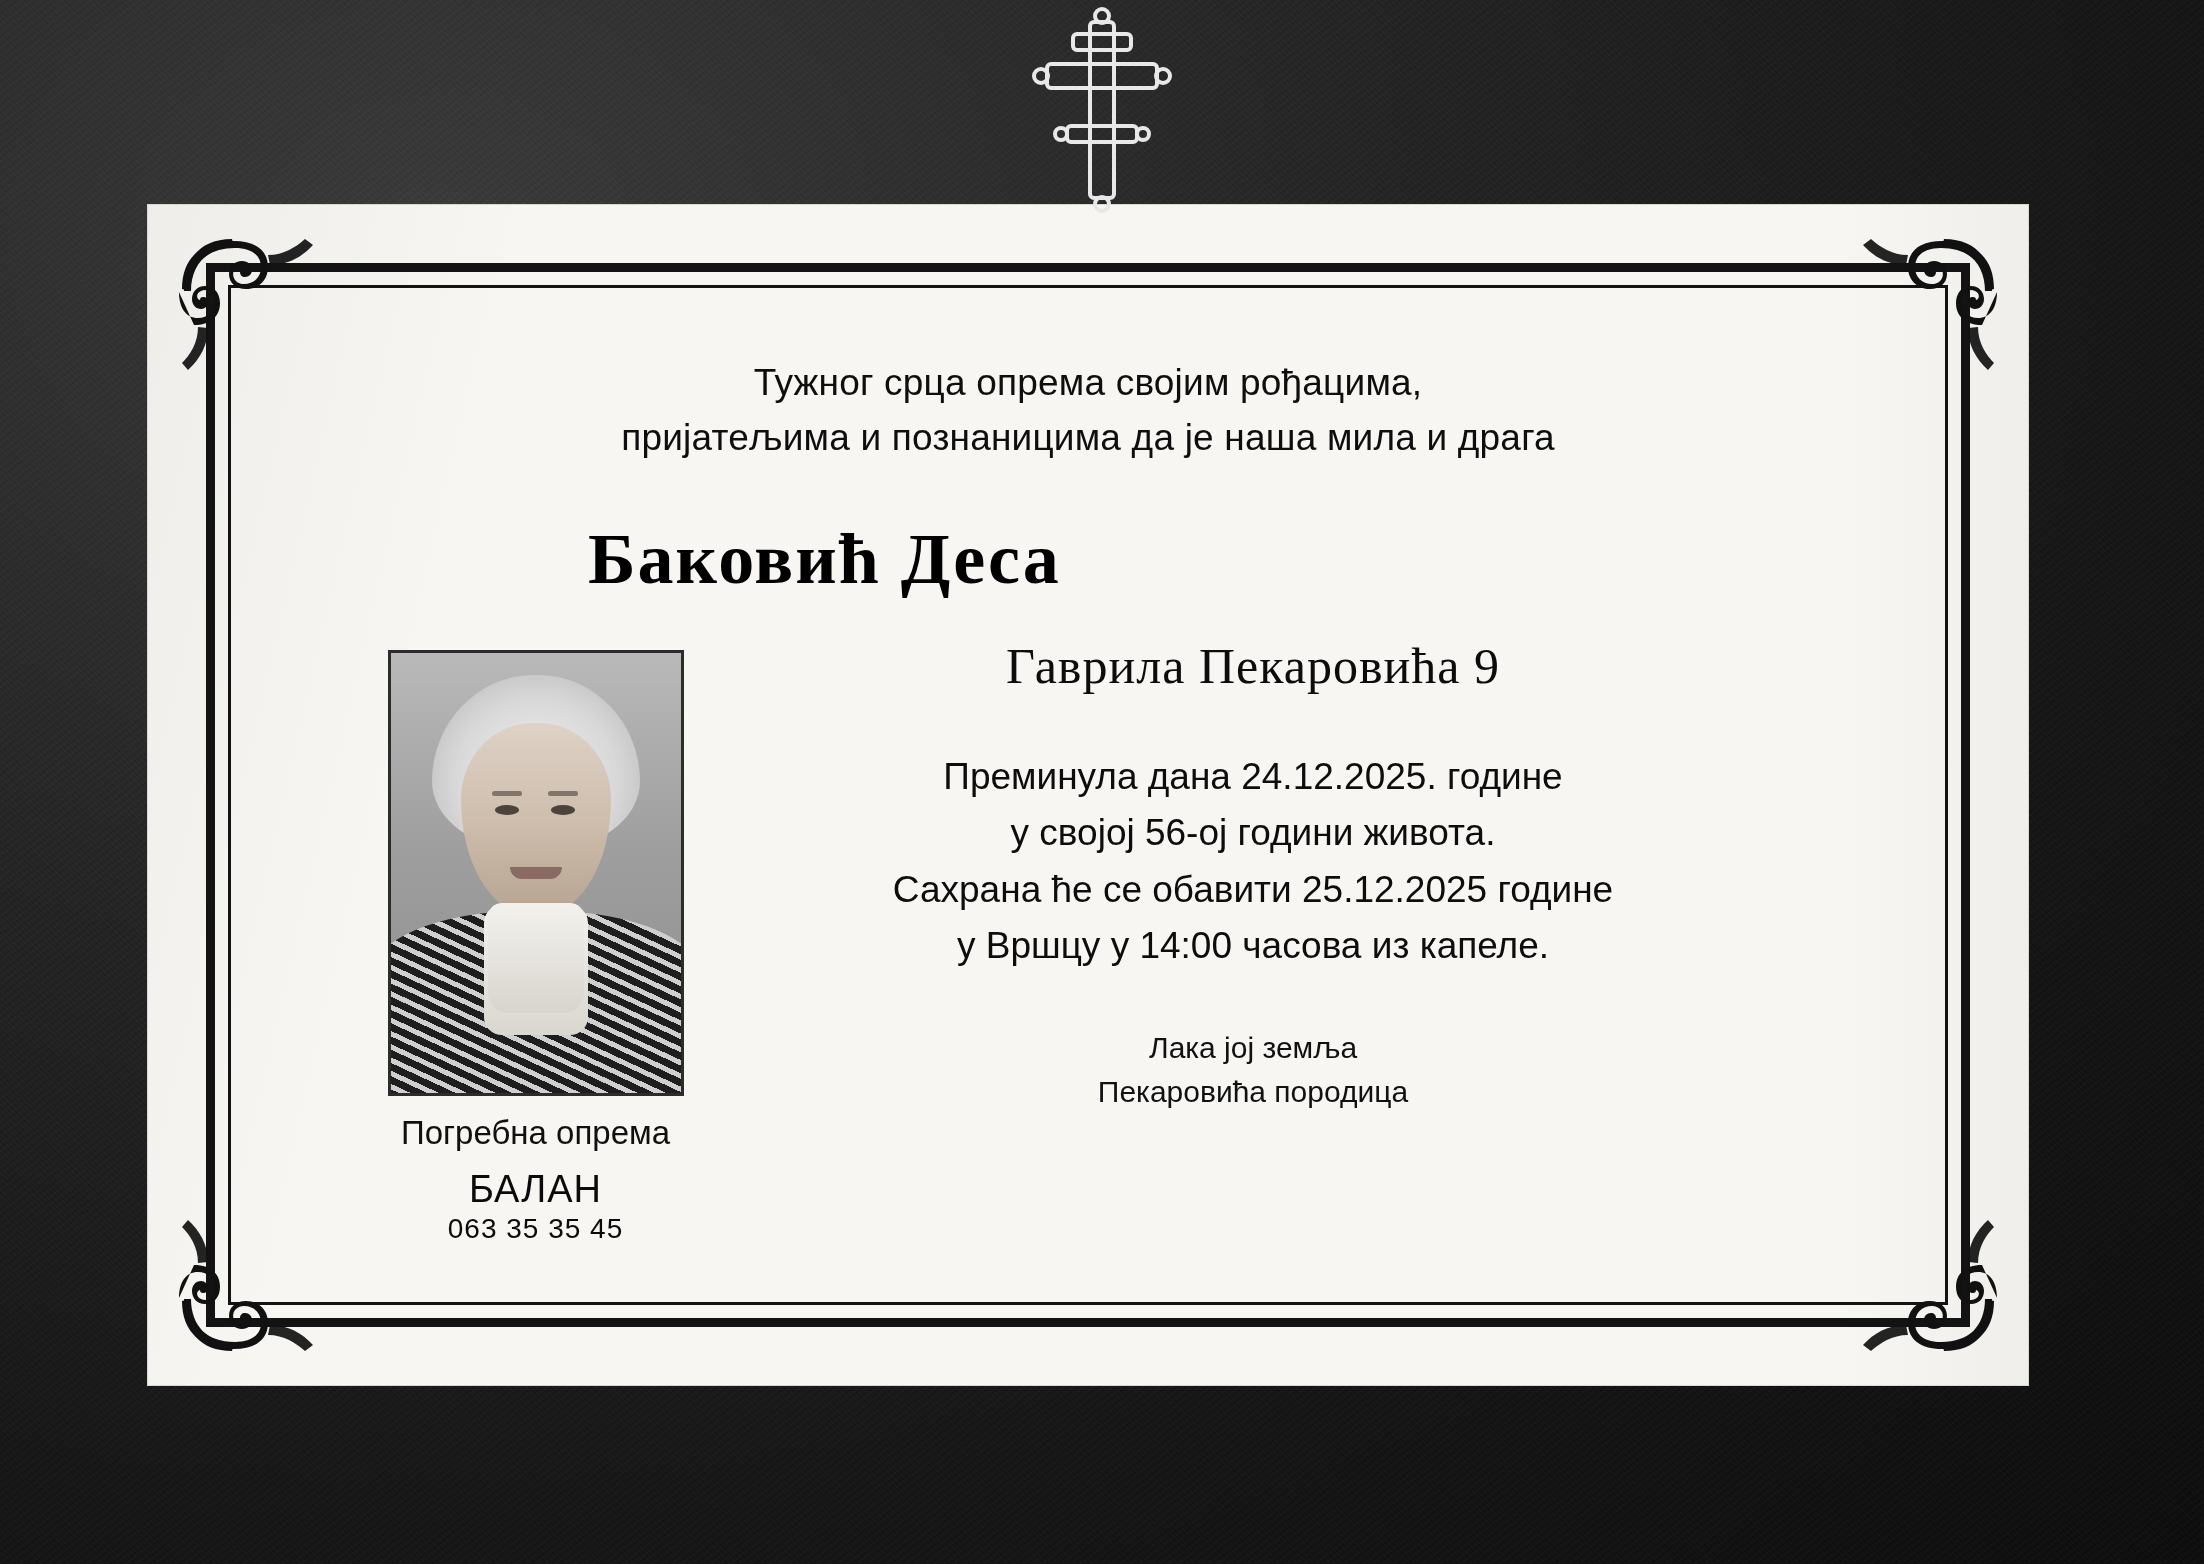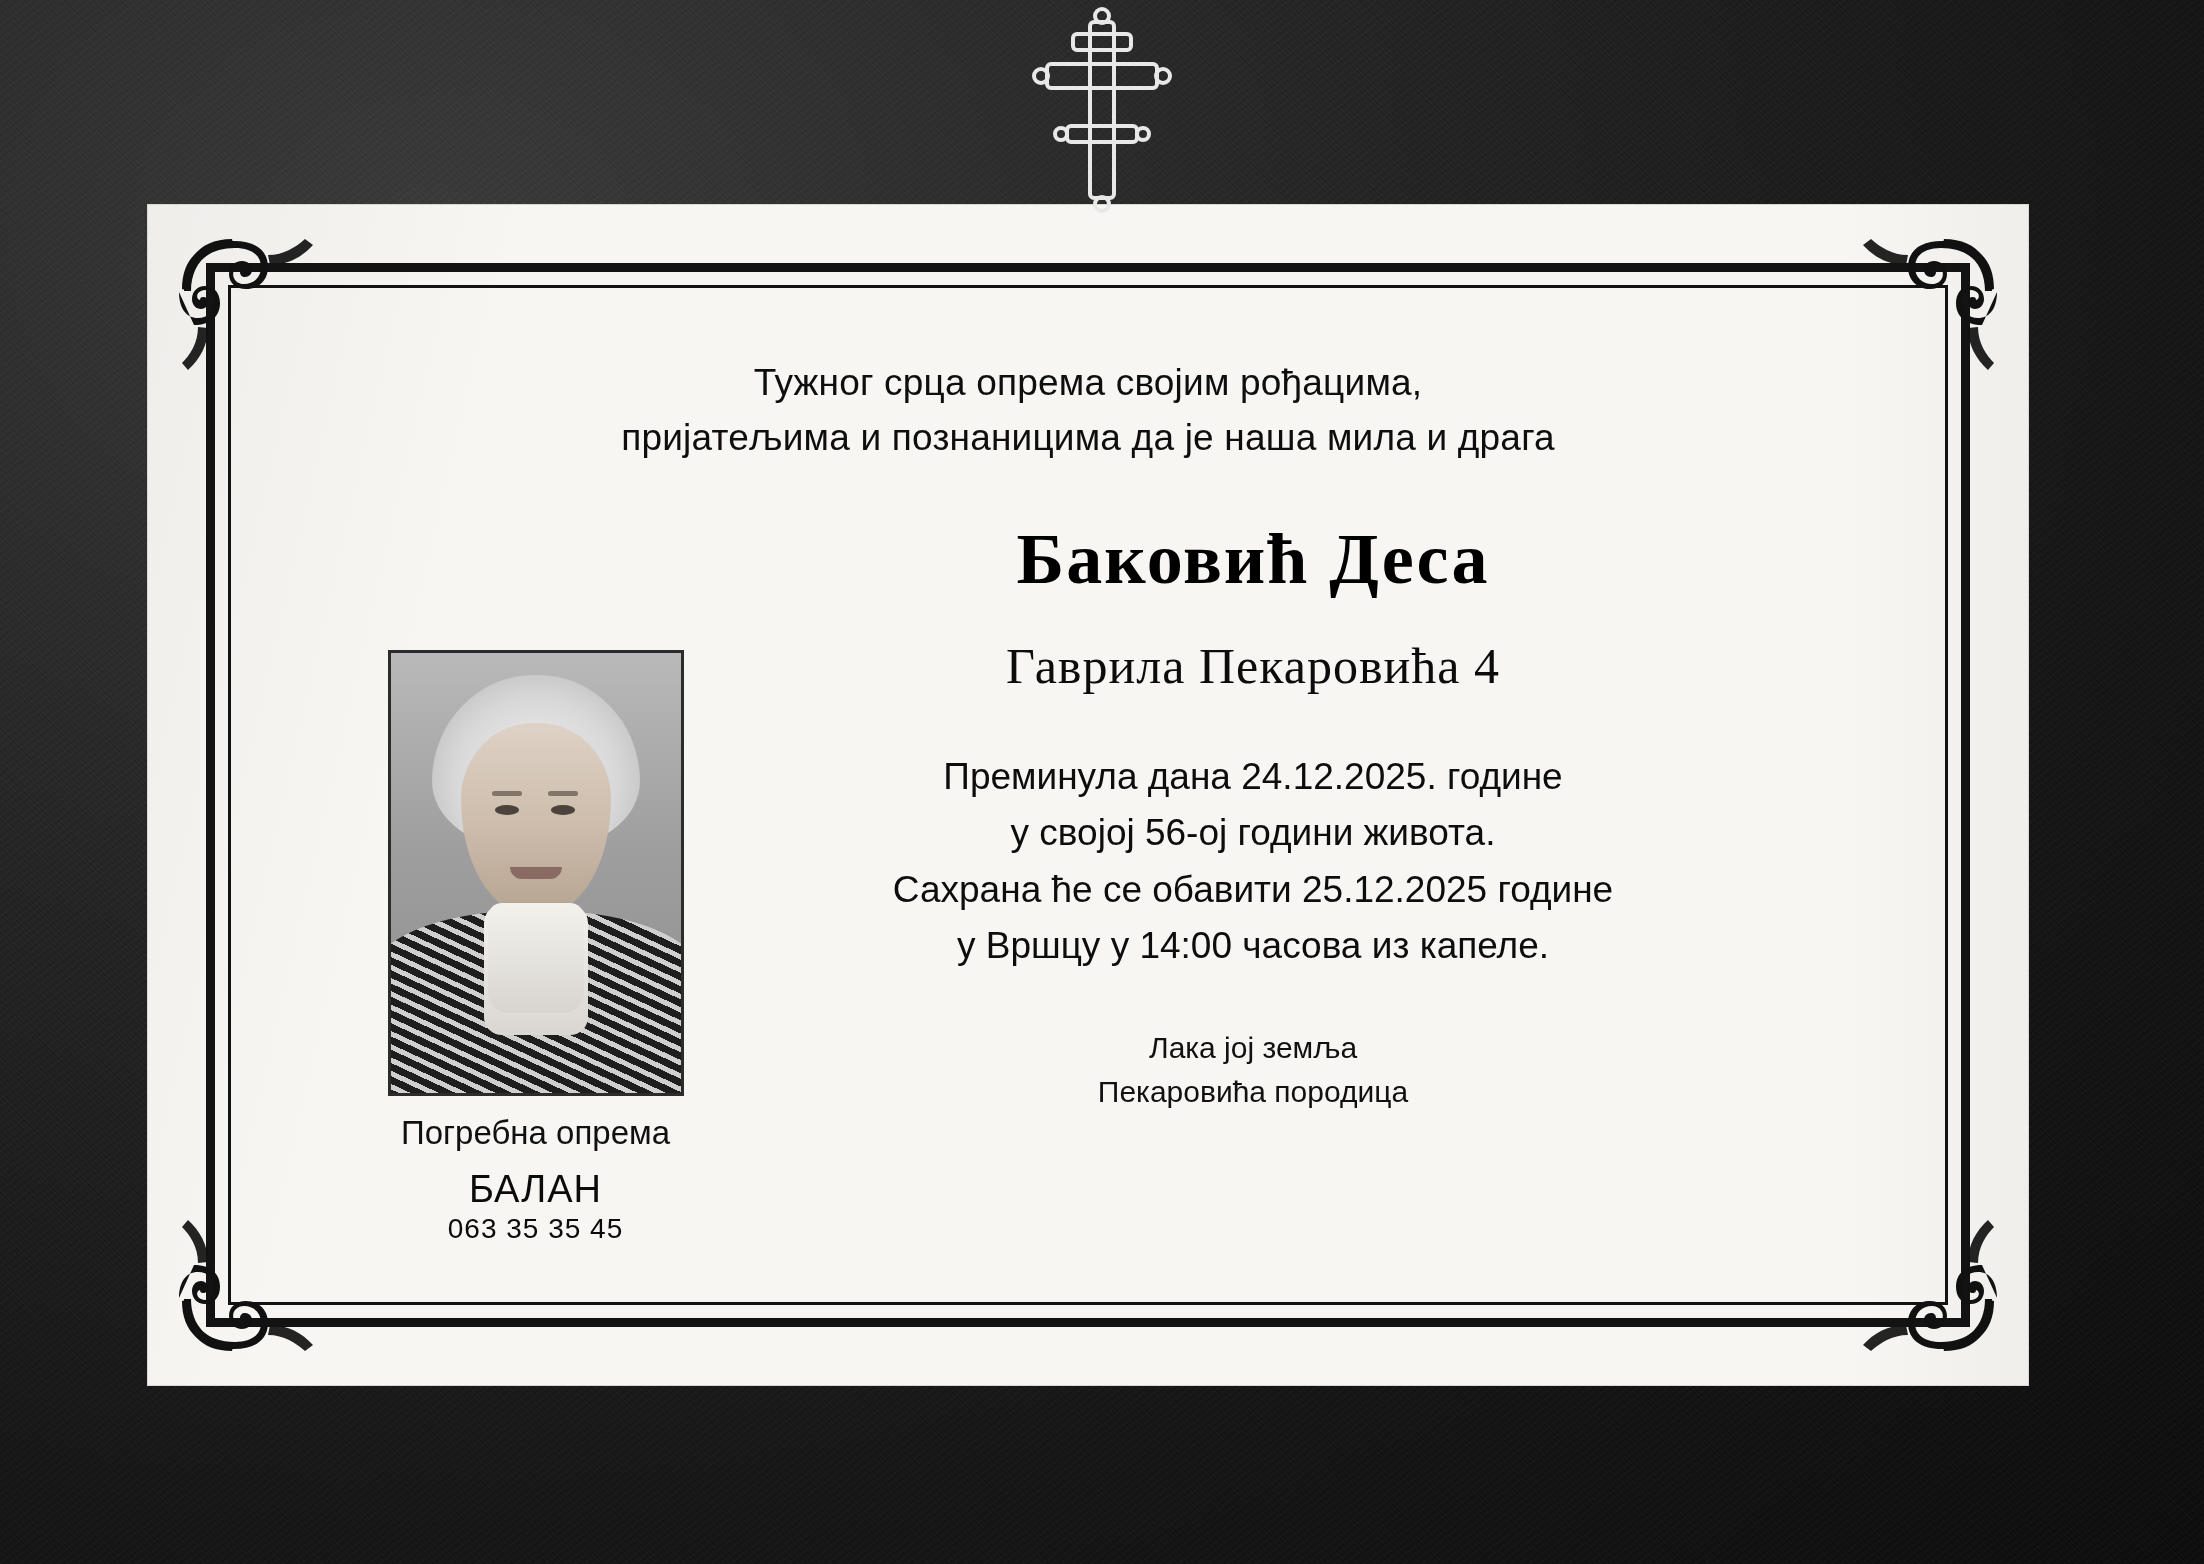--- a/index.html
+++ b/index.html
@@ -109,21 +109,21 @@
     text-align: center;
     color: #0e0e0e;
     font-size: 37px;
     line-height: 1.38;
     letter-spacing: .2px;
     margin-top: 42px;
   }
   .intro div + div { margin-top: 4px; }
 
   .name {
-    text-align: center;
+    text-align: left;
     margin-top: 55px;
     font-family: "Liberation Serif", serif;
     font-size: 72px;
     font-weight: 700;
     color: #000;
     letter-spacing: 2px;
     padding-left: 330px;
   }
   .address {
     text-align: center;
@@ -343,21 +343,21 @@
 
     <div class="content">
 
       <div class="intro">
         <div>Тужног срца опрема својим рођацима,</div>
         <div>пријатељима и познаницима да је наша мила и драга</div>
       </div>
 
       <div class="name">Баковић Деса</div>
 
-      <div class="address">Гаврила  Пекаровића  4</div>
+      <div class="address">Гаврила  Пекаровића  9</div>
 
       <div class="details">
         <div>Преминула дана 24.12.2025. године</div>
         <div>у  својој 56-ој години живота.</div>
         <div>Сахрана ће се обавити 25.12.2025 године</div>
         <div>у Вршцу у 14:00 часова из капеле.</div>
       </div>
 
       <div class="closing">
         <div>Лака јој земља</div>

